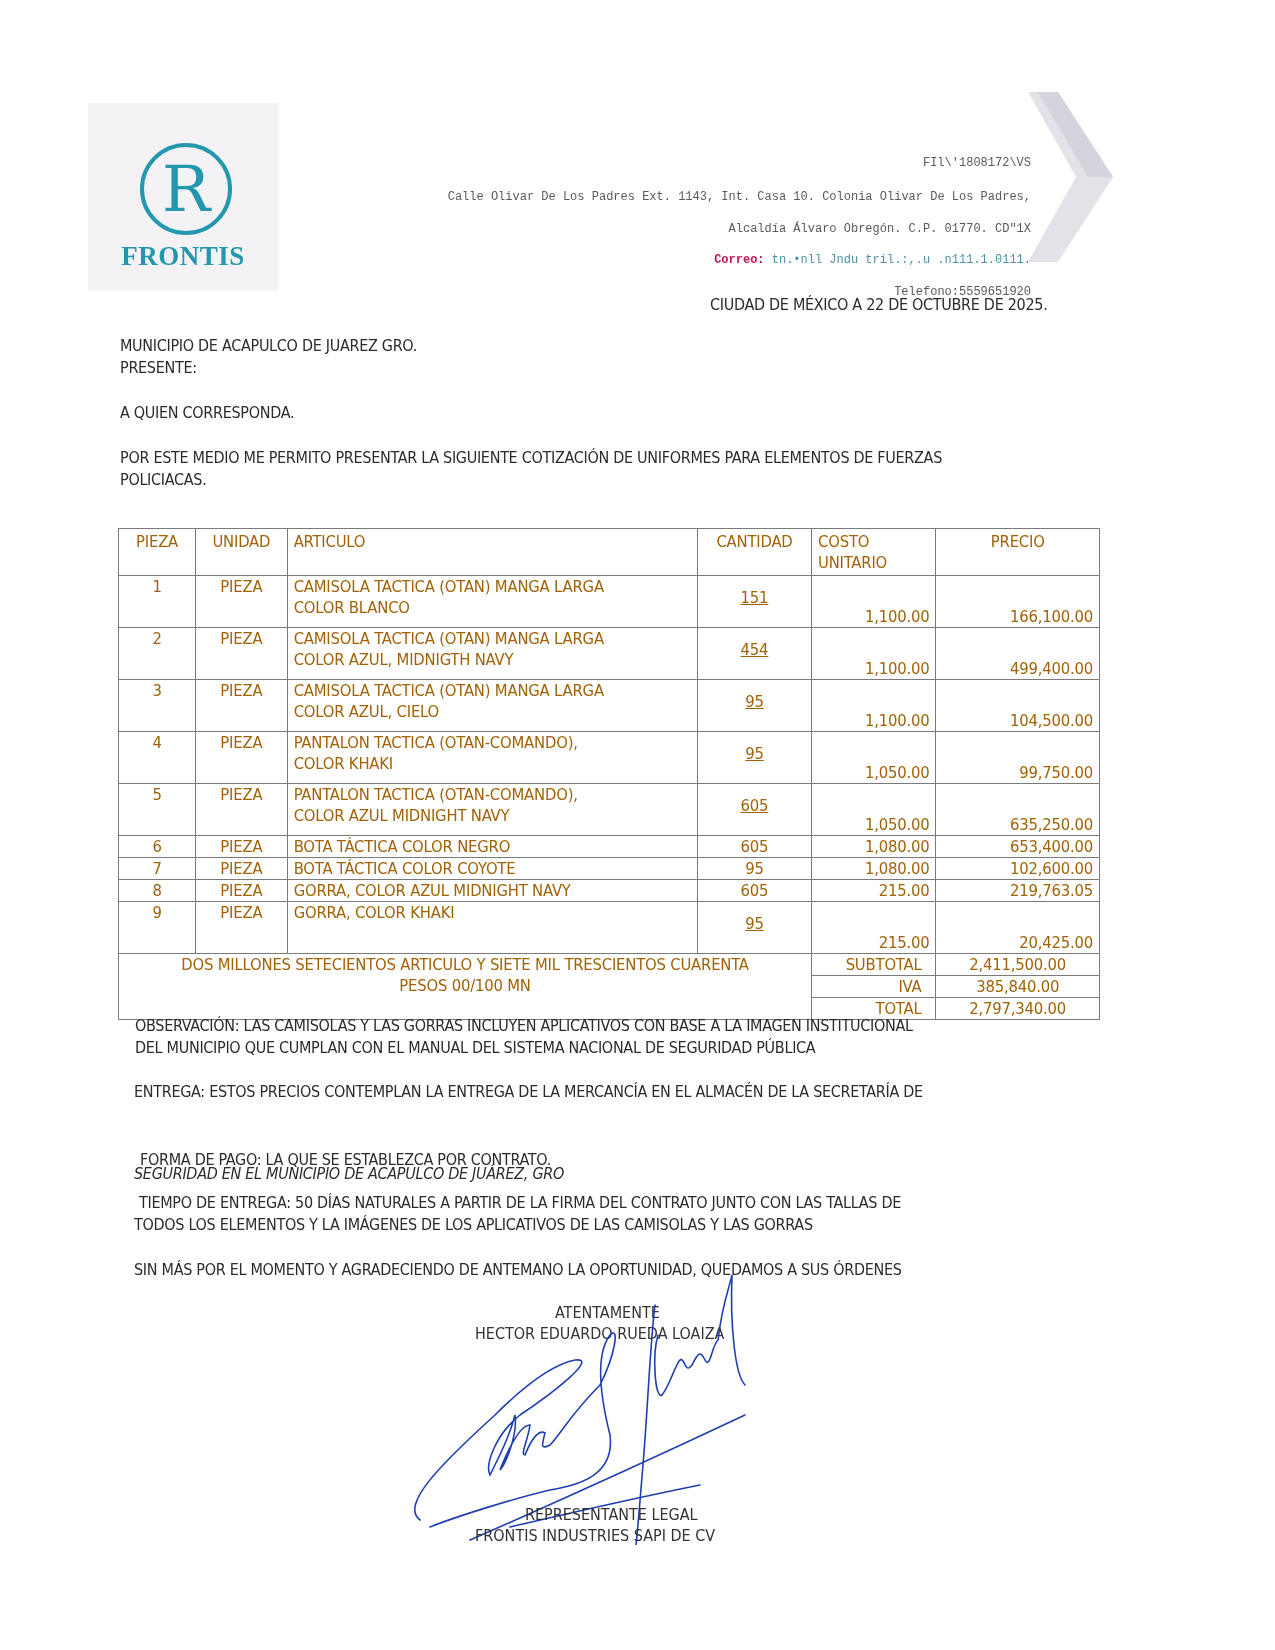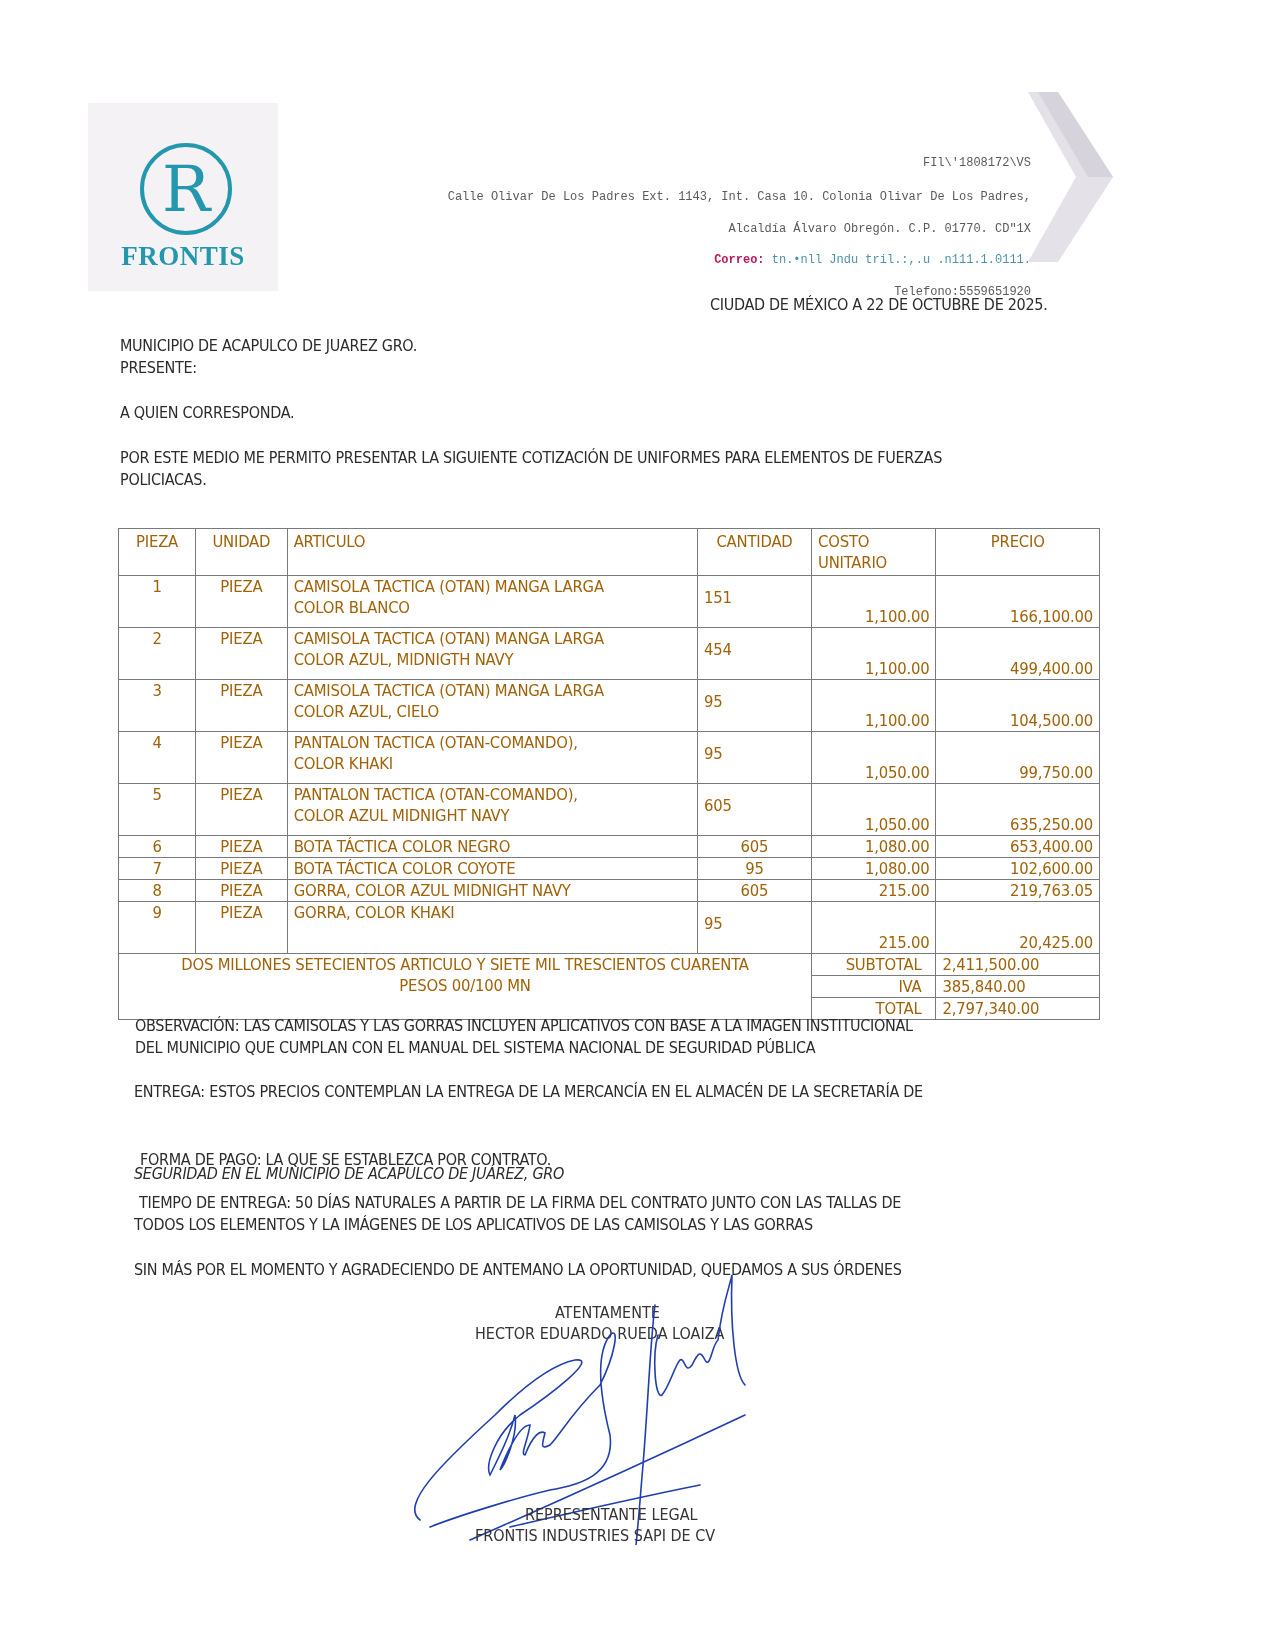--- a/index.html
+++ b/index.html
@@ -50,24 +50,24 @@
   table.quote th { height: 44px; line-height: 21px; padding-top: 2px; }
   .c-pz { width: 62px; text-align: center; }
   .c-un { width: 76px; text-align: center; }
   .c-ar { width: 386px; text-align: left; }
   .c-ct { width: 98px; text-align: center; }
   .c-cu { width: 108px; }
   .c-pr { width: 146px; }
   tr.dbl td { height: 43px; line-height: 21px; }
   tr.sgl td { height: 21px; line-height: 21px; }
   td.num-bot { text-align: right; vertical-align: bottom !important; }
-  td.qty-mid { text-align: left; vertical-align: middle !important; padding-bottom: 8px !important; }
+  td.qty-mid { text-align: center; vertical-align: middle !important; padding-bottom: 8px !important; text-decoration: underline; }
   td.words { text-align: center; line-height: 22px; border-right: 1.5px solid #7a7a7a; }
   td.tot-lbl { text-align: right; padding-right: 14px !important; }
-  td.tot-val { text-align: left; }
+  td.tot-val { text-align: center; }
   .sig-svg { left: 400px; top: 1265px; width: 360px; height: 280px; }
   .sig-text { font-size: 16px; color: #333; text-align: center; white-space: nowrap; }
 </style>
 </head>
 <body>
 
 <div class="abs logo-box">
   <div class="abs logo-circle">
     <div class="abs logo-r">R</div>
   </div>

